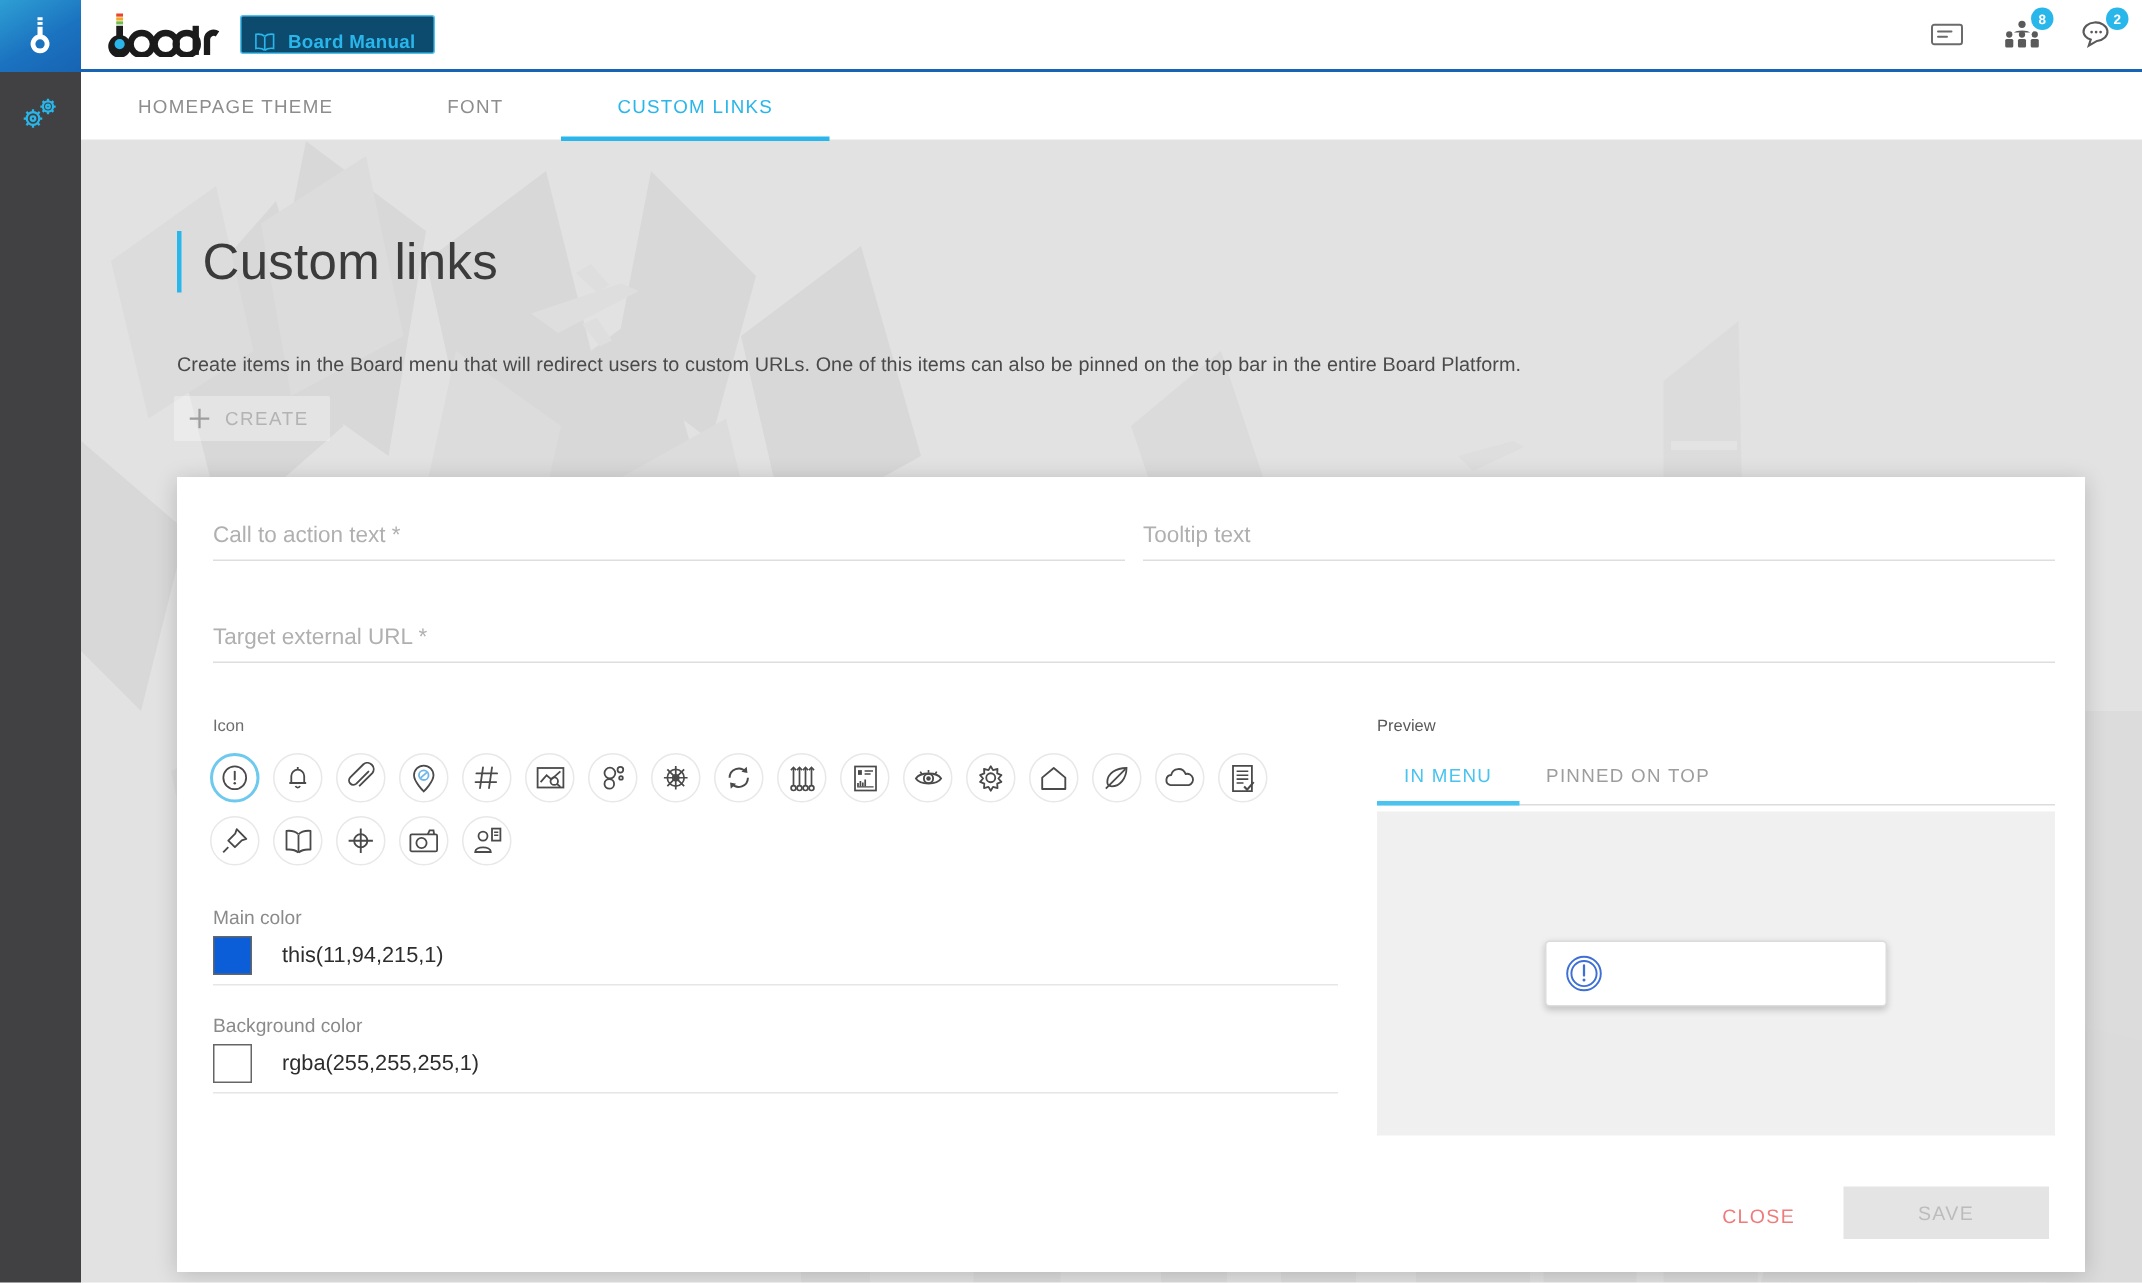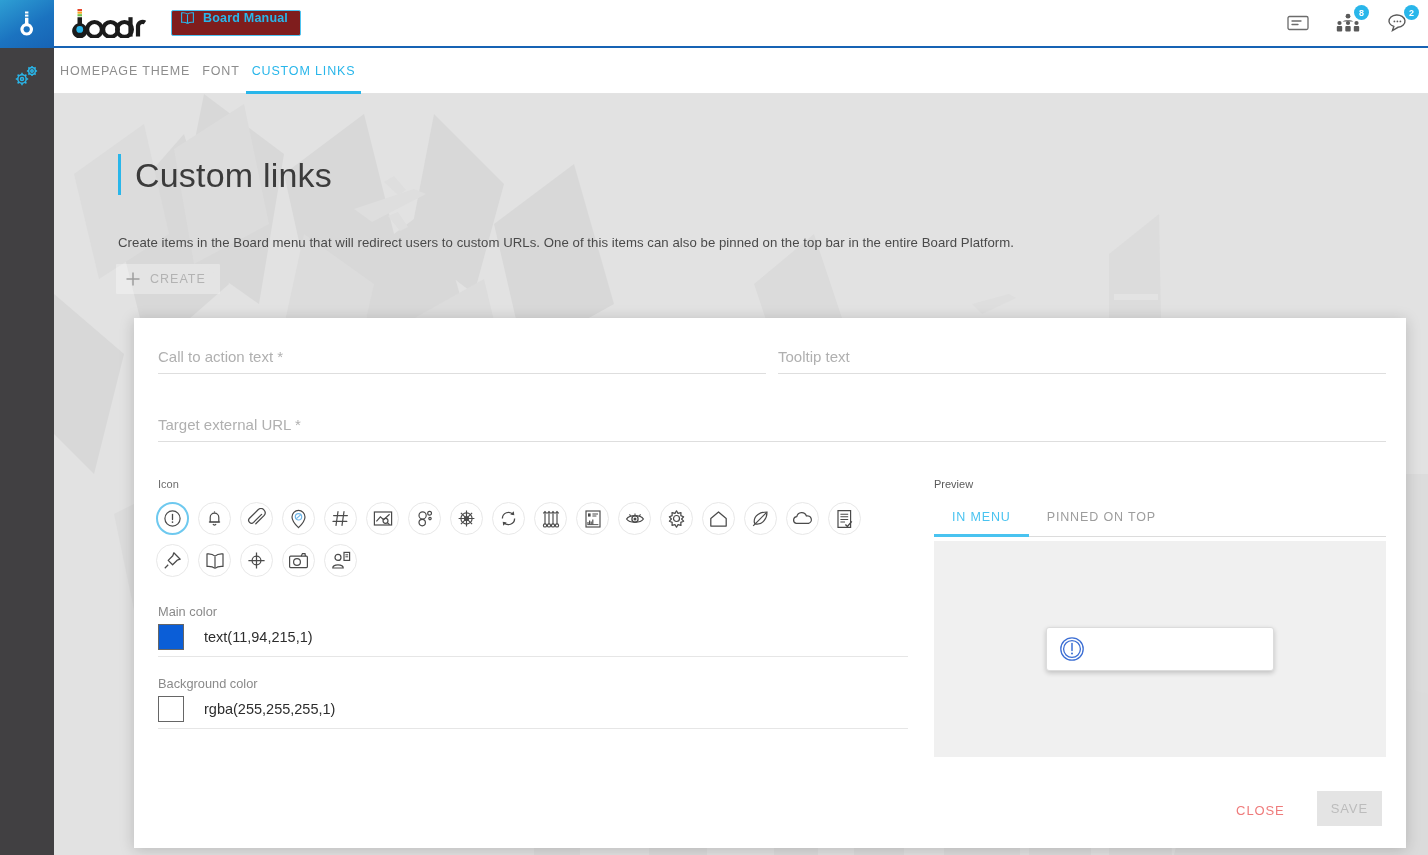--- a/index.html
+++ b/index.html
@@ -24,23 +24,23 @@
   #rail-gear { position: absolute; left: 12px; top: 62px; width: 30px; height: 28px; }
 
   
   #topbar {
     position: absolute; left: 54px; top: 0; right: 0; height: 48px;
     background: #ffffff; border-bottom: 2px solid #1763b4;
     display: flex; align-items: center; z-index: 30;
   }
   #brand-logo { margin-left: 18px; display:flex; align-items:center; }
   #manual-btn {
-    margin-left: 19px; height: 26px; padding: 0 12px 0 8px;
-    border: 1px solid #4ec3f0; background: #7f1d1d; border-radius: 2px;
-    display: flex; align-items: flex-start; gap: 8px; cursor: pointer;
+    margin-left: 8px; height: 26px; padding: 0 12px 0 8px;
+    border: 1px solid #4ec3f0; background: #0c4a6e; border-radius: 2px;
+    display: flex; align-items: flex-end; gap: 8px; cursor: pointer;
   }
   #manual-btn-label {
     color: #29b6ea; font-size: 12.5px; font-weight: bold; letter-spacing: .2px;
   }
   #topbar-right {
     margin-left: auto; margin-right: 16px; display: flex; align-items: center; gap: 22px;
   }
   .tb-icon { position: relative; width: 28px; height: 26px; cursor: pointer;
              display:flex; align-items:center; justify-content:center; }
   .tb-badge {
@@ -50,21 +50,21 @@
     padding: 0 3px;
   }
 
   
   #tabstrip {
     position: absolute; left: 54px; top: 50px; right: 0; height: 44px;
     background: #ffffff; display: flex; align-items: stretch; z-index: 25;
     border-bottom: 1px solid #e3e3e3;
   }
   .tab {
-    display: flex; align-items: center; padding: 0 6px;
+    display: flex; align-items: center; padding: 0 38px;
     font-size: 12.5px; letter-spacing: .85px; color: #8d8d8d; cursor: pointer;
     border-bottom: 3px solid transparent; margin-bottom: -1px;
   }
   .tab.active { color: #29b6ea; border-bottom-color: #29b6ea; }
 
   
   #page-body {
     position: absolute; left: 54px; top: 94px; right: 0; bottom: 0;
     background: #e2e2e2; overflow: hidden;
   }
@@ -86,21 +86,21 @@
   }
   #create-btn {
     position: absolute; left: 62px; top: 170px; height: 30px; padding: 0 14px 0 8px;
     background: rgba(255,255,255,0.30); display: flex; align-items: center; gap: 8px;
     cursor: pointer; border-radius: 1px;
   }
   #create-btn-label { font-size: 12.5px; letter-spacing: 1px; color: #b3b3b3; }
 
   
   #dialog {
-    position: absolute; left: 80px; top: 224px; width: 1272px; height: 530px;
+    position: absolute; left: 64px; top: 224px; width: 1272px; height: 530px;
     background: #ffffff; box-shadow: 0 2px 14px rgba(0,0,0,.18);
   }
   #dialog-body { position: absolute; inset: 0; }
 
   .field { position: absolute; border-bottom: 1px solid #dedede; height: 34px; }
   .field-input {
     width: 100%; height: 100%; border: none; outline: none; background: transparent;
     font-family: "Liberation Sans", sans-serif; font-size: 15px; color: #3b3b3b;
   }
   .field-input::placeholder { color: #b0b0b0; }
@@ -161,21 +161,21 @@
   
   #dialog-footer {
     position: absolute; right: 24px; bottom: 22px; display: flex; align-items: flex-end; gap: 22px;
   }
   #close-btn {
     font-size: 13px; letter-spacing: .9px; color: #ef7b7b; background: none; border: none;
     cursor: pointer; padding: 8px 10px; font-family: "Liberation Sans", sans-serif;
   }
   #save-btn {
     font-size: 13px; letter-spacing: .9px; color: #bcbcbc; background: #e4e4e4;
-    border: none; padding: 10px 14px; cursor: default;
+    border: none; padding: 10px 50px; cursor: default;
     font-family: "Liberation Sans", sans-serif;
   }
 </style>
 </head>
 <body>
 
 <div id="left-rail">
   <div id="rail-logo-box">
     <svg width="22" height="26" viewBox="0 0 22 26">
       <rect x="9" y="0.5" width="3.4" height="2" fill="#ffffff"></rect>
@@ -588,21 +588,21 @@
               <path d="M14.4 3.8 L17.2 3.8 M14.4 5.8 L17.2 5.8" stroke="#4a4a4a" stroke-width="1"></path>
             </svg>
           </div>
 
         </div>
 
         <div class="color-row" id="color-main-row">
           <div class="color-label">Main color</div>
           <div class="color-line">
             <div class="swatch" id="main-swatch" style="background: rgb(11, 94, 215);"></div>
-            <div class="color-value">text(11,94,215,1)</div>
+            <div class="color-value">this(11,94,215,1)</div>
           </div>
         </div>
 
         <div class="color-row" id="color-bg-row">
           <div class="color-label">Background color</div>
           <div class="color-line">
             <div class="swatch" id="bg-swatch" style="background: rgb(255, 255, 255);"></div>
             <div class="color-value">rgba(255,255,255,1)</div>
           </div>
         </div>

